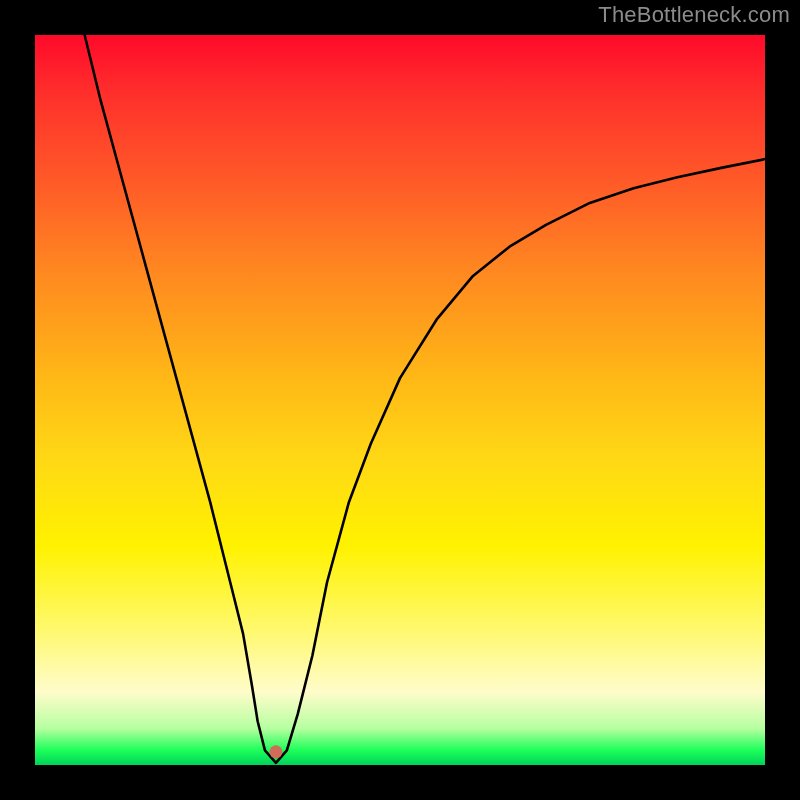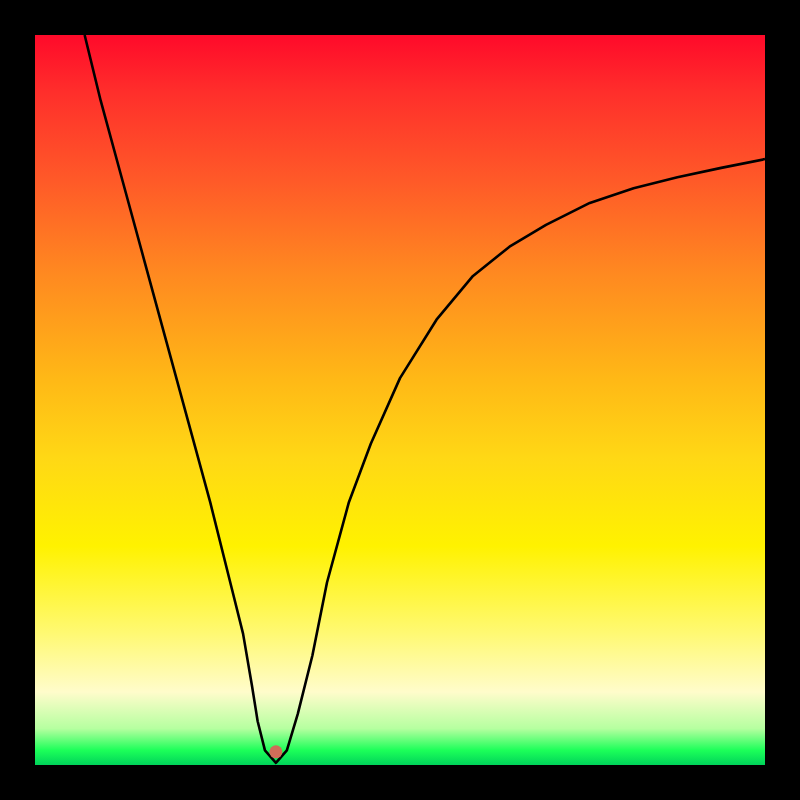--- a/index.html
+++ b/index.html
@@ -63,13 +63,14 @@
 <body>
 <div class="frame">
 
   <div class="plot-bg"></div>
 
   <svg class="curve" viewBox="0 0 730 730" preserveAspectRatio="none">
     <path id="curve-path" fill="none" stroke="#000" stroke-width="2.6" stroke-linejoin="round" d="M49.64 0.00 L65.70 65.70 L87.60 146.00 L109.50 226.30 L131.40 306.60 L153.30 386.90 L175.20 467.20 L197.10 554.80 L208.05 598.60 L216.81 649.70 L222.65 686.20 L229.95 715.40 L240.90 727.81 L251.85 715.40 L262.80 678.90 L277.40 620.50 L292.00 547.50 L313.90 467.20 L335.80 408.80 L365.00 343.10 L401.50 284.70 L438.00 240.90 L474.50 211.70 L511.00 189.80 L554.80 167.90 L598.60 153.30 L642.40 142.35 L686.20 132.86 L730.00 124.10"></path>
     <circle id="marker-dot" class="dot" r="6.5" cx="240.90" cy="716.86" fill="#cf6d59"></circle>
   </svg>
 
+  <div class="watermark">TheBottleneck.com</div>
 </div>
 
 </body></html>

